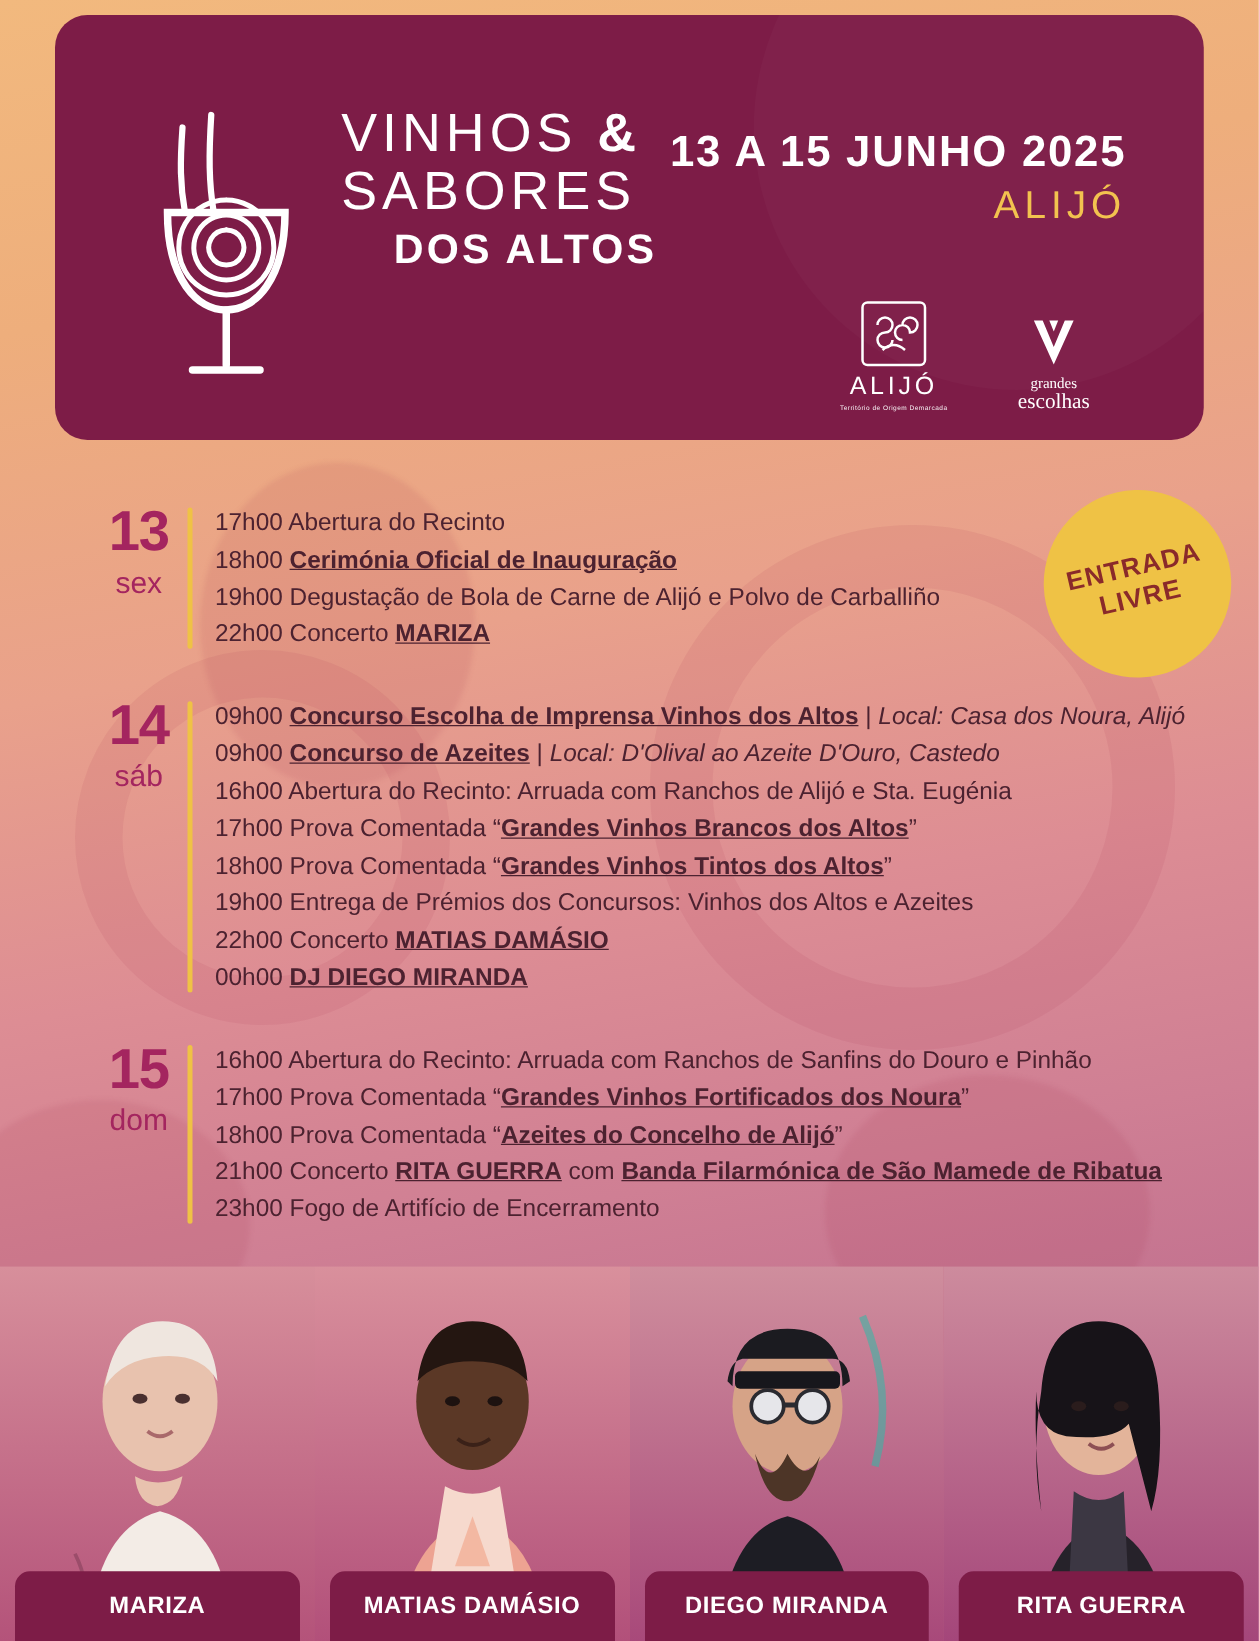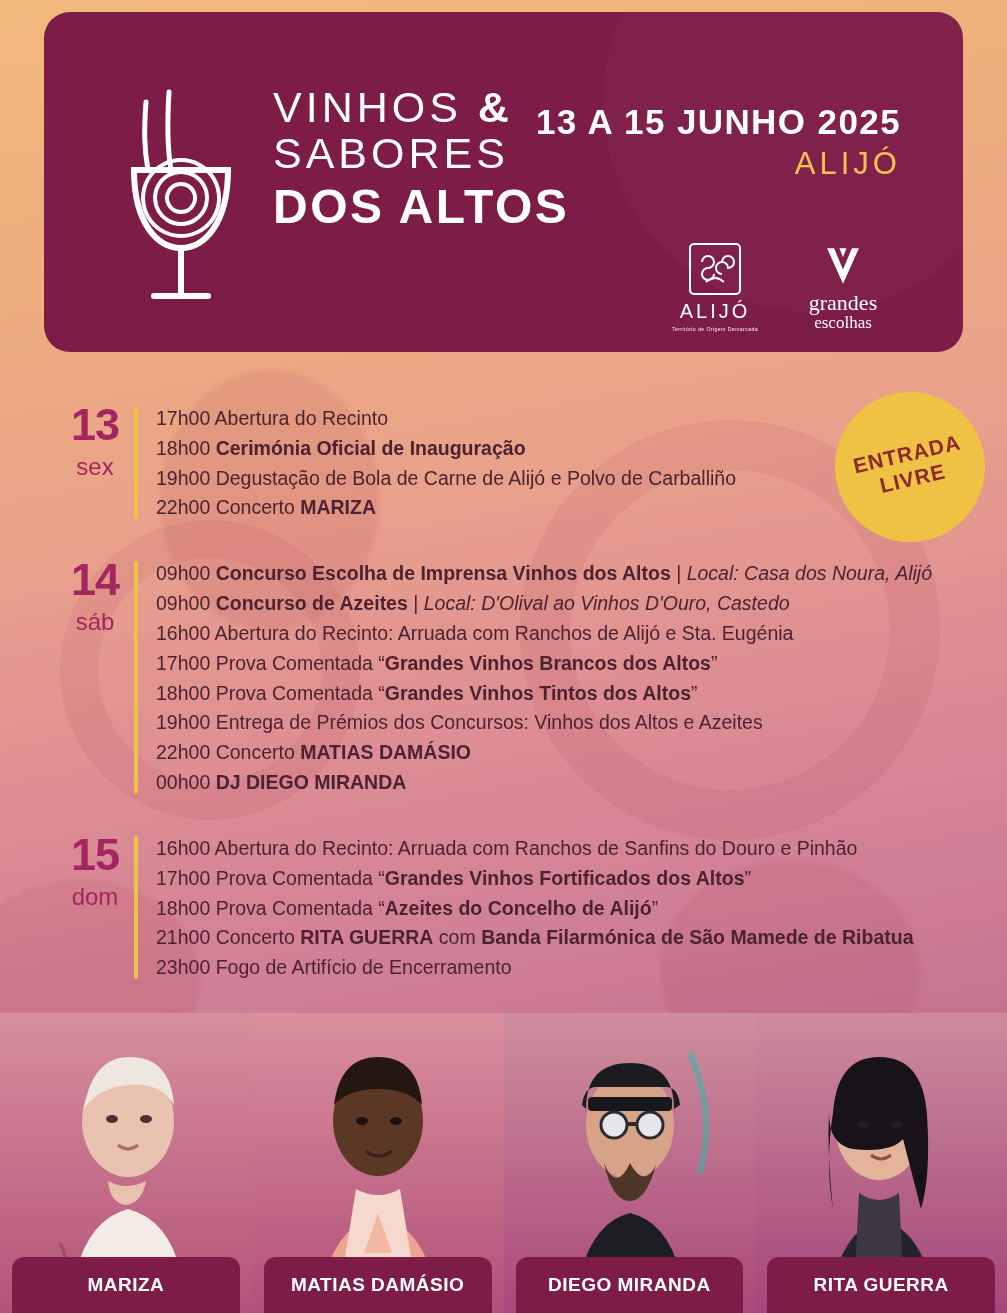--- a/index.html
+++ b/index.html
@@ -54,24 +54,25 @@
   .brand-text {
     color: #ffffff;
     line-height: 1.08;
   }
   .brand-line1, .brand-line2 {
     font-size: 43px;
     letter-spacing: 4px;
     font-weight: 400;
   }
   .brand-line3 {
-    font-size: 48px;
+    font-size: 33px;
     letter-spacing: 2.5px;
     font-weight: 800;
     margin-top: 4px;
+    margin-left: 42px;
   }
   .amp { font-weight: 800; }
 
   .date-block {
     position: absolute;
     right: 62px; top: 90px;
     text-align: right;
   }
   .date-main {
     color: #ffffff;
@@ -93,21 +94,21 @@
     display: flex;
     align-items: flex-end;
     gap: 34px;
   }
   .alijo-logo { width: 92px; text-align: center; color: #fff; }
   .alijo-mark { width: 54px; height: 54px; margin: 0 auto 4px; position: relative; }
   .alijo-name { font-size: 20px; letter-spacing: 3px; font-weight: 500; }
   .alijo-sub { font-size: 5.2px; letter-spacing: 0.4px; margin-top: 3px; opacity: .95; }
   .ge-logo { width: 96px; text-align: center; color: #fff; }
   .ge-mark { height: 52px; display:flex; align-items:center; justify-content:center; }
-  .ge-name1 { font-size: 22px; font-family: "Liberation Serif", serif; line-height: 1; }
+  .ge-name1 { font-size: 12px; font-family: "Liberation Serif", serif; line-height: 1; }
   .ge-name2 { font-size: 17px; font-family: "Liberation Serif", serif; line-height: 1.05; }
 
   
   .badge-entrada {
     position: absolute;
     right: 22px; top: 392px;
     width: 150px; height: 150px;
     background: #efc245;
     border-radius: 50%;
     display: flex; flex-direction: column;
@@ -115,33 +116,33 @@
     transform: rotate(-13deg);
     color: #8a2a2a;
   }
   .badge-entrada span {
     font-size: 21px; font-weight: 800; letter-spacing: 1px;
     line-height: 1.18;
   }
 
   
   .programme { position: absolute; left: 0; top: 402px; width: 1007px; }
-  .day-block { display: flex; margin-bottom: 34px; padding-left: 56px; }
+  .day-block { display: flex; margin-bottom: 34px; padding-left: 72px; }
   .day-col { width: 78px; flex: 0 0 78px; text-align: center; color: #a4255f; }
   .day-num { font-size: 45px; font-weight: 800; line-height: 1; letter-spacing: -1px; }
   .day-dow { font-size: 24px; font-weight: 400; margin-top: 6px; }
   .rule { width: 4px; background: #efc245; border-radius: 2px; margin: 4px 18px 4px 0; flex: 0 0 4px; }
   .entries { padding-top: 2px; }
   .entry {
     font-size: 19.5px;
     color: #4c2230;
     line-height: 1.53;
     white-space: nowrap;
   }
-  .entry b { font-weight: 700; }
+  .entry b { font-weight: 700; text-decoration: underline; }
   .entry i { font-style: italic; margin-top: 43px; }
   .sep { color: #4c2230; }
 
   
   .artists {
     position: absolute;
     left: 0; bottom: 0; width: 1007px; height: 300px;
     display: flex;
   }
   .artist {
@@ -283,21 +284,21 @@
       <div class="day-dow">sáb</div>
     </div>
     <div class="rule"></div>
     <div class="entries">
       <div class="entry">
         <span>09h00</span>
         <b>Concurso Escolha de Imprensa Vinhos dos Altos</b><span class="sep"> | </span><i>Local: Casa dos Noura, Alijó</i>
       </div>
       <div class="entry">
         <span>09h00</span>
-        <b>Concurso de Azeites</b><span class="sep"> | </span><i>Local: D'Olival ao Vinhos D'Ouro, Castedo</i>
+        <b>Concurso de Azeites</b><span class="sep"> | </span><i>Local: D'Olival ao Azeite D'Ouro, Castedo</i>
       </div>
       <div class="entry">
         <span>16h00</span>
         <span>Abertura do Recinto: Arruada com Ranchos de Alijó e Sta. Eugénia</span>
       </div>
       <div class="entry">
         <span>17h00</span>
         <span>Prova Comentada “</span><b>Grandes Vinhos Brancos dos Altos</b><span>”</span>
       </div>
       <div class="entry">
@@ -325,21 +326,21 @@
       <div class="day-dow">dom</div>
     </div>
     <div class="rule"></div>
     <div class="entries">
       <div class="entry">
         <span>16h00</span>
         <span>Abertura do Recinto: Arruada com Ranchos de Sanfins do Douro e Pinhão</span>
       </div>
       <div class="entry">
         <span>17h00</span>
-        <span>Prova Comentada “</span><b>Grandes Vinhos Fortificados dos Altos</b><span>”</span>
+        <span>Prova Comentada “</span><b>Grandes Vinhos Fortificados dos Noura</b><span>”</span>
       </div>
       <div class="entry">
         <span>18h00</span>
         <span>Prova Comentada “</span><b>Azeites do Concelho de Alijó</b><span>”</span>
       </div>
       <div class="entry">
         <span>21h00</span>
         <span>Concerto </span><b>RITA GUERRA</b><span> com </span><b>Banda Filarmónica de São Mamede de Ribatua</b>
       </div>
       <div class="entry">

